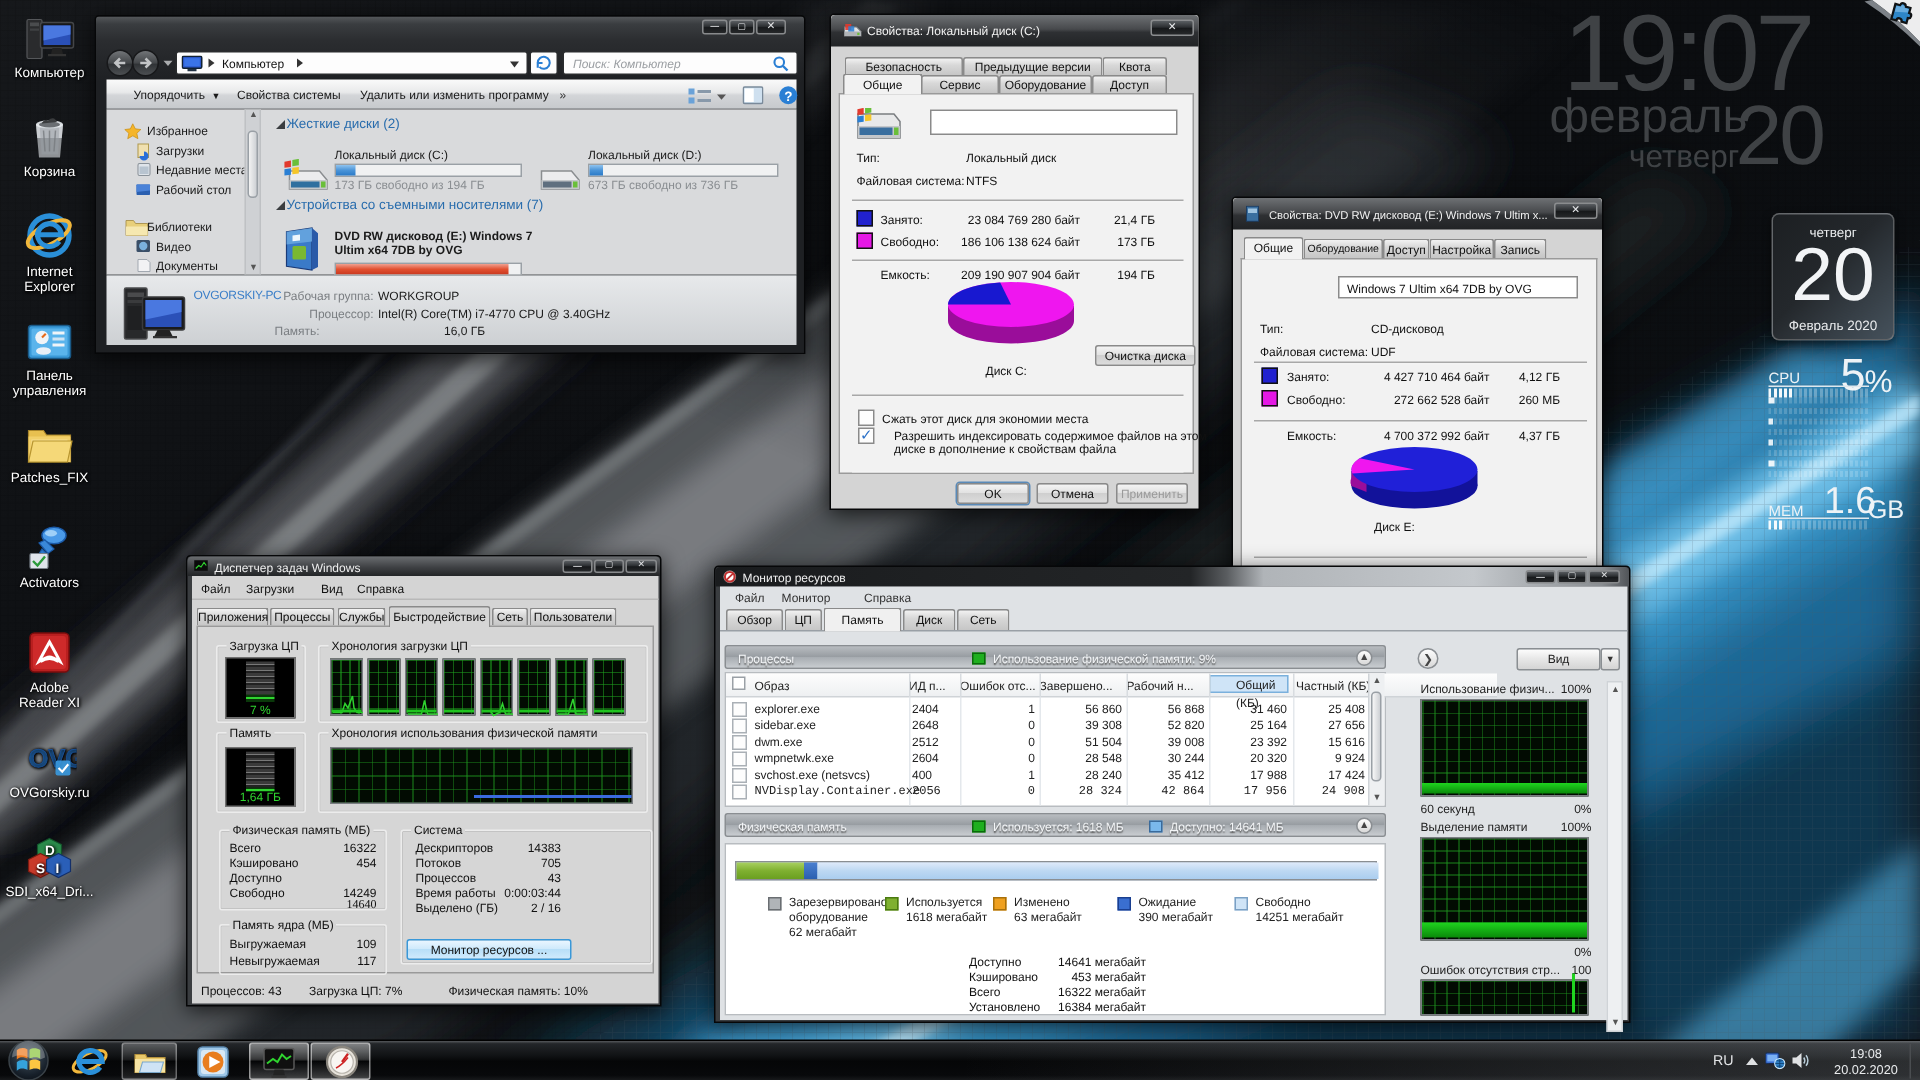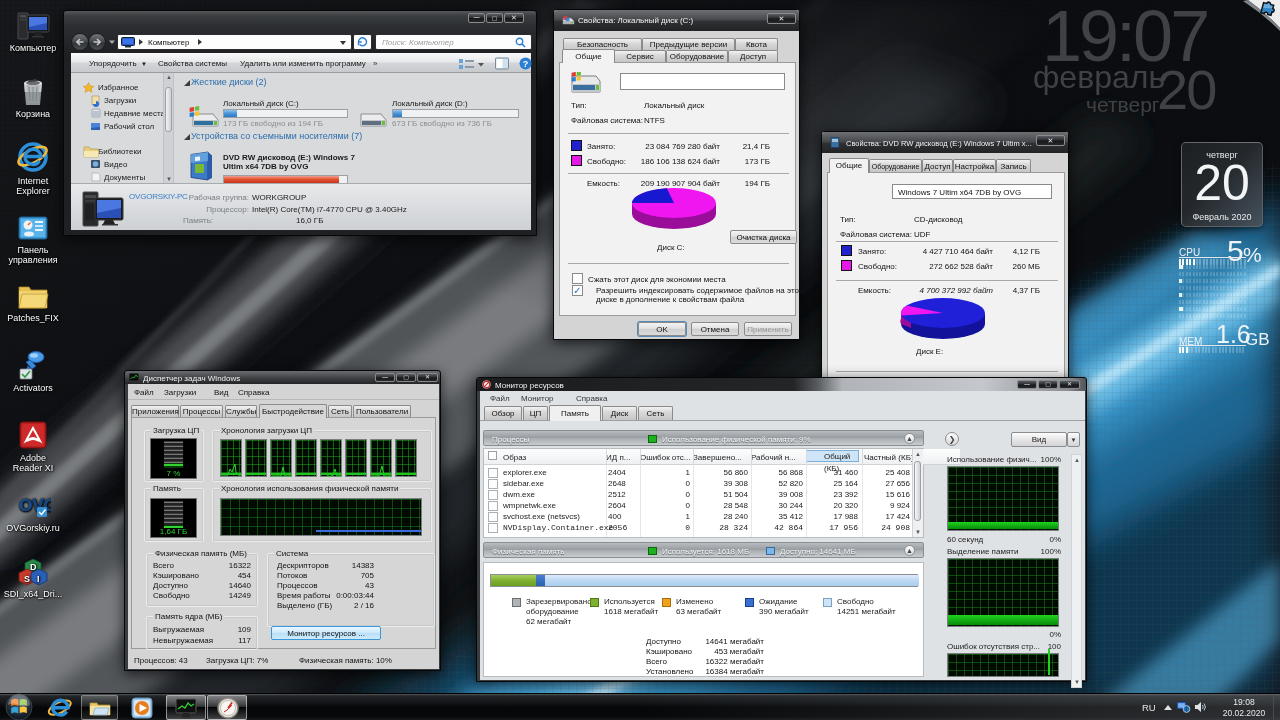--- a/index.html
+++ b/index.html
@@ -541,21 +541,21 @@
       <div class="abs" style="left:13px;top:72px;width:11px;height:11px;background:#2121cf;border:1px solid #111;"></div>
       <div class="txt" style="left:30px;top:74px;">Занято:</div>
       <div class="txt rt" style="left:65px;top:74px;width:100px;">4 427 710 464 байт</div>
       <div class="txt rt" style="left:172px;top:74px;width:40px;">4,12 ГБ</div>
       <div class="abs" style="left:13px;top:87px;width:11px;height:11px;background:#e518e5;border:1px solid #111;"></div>
       <div class="txt" style="left:30px;top:89px;">Свободно:</div>
       <div class="txt rt" style="left:65px;top:89px;width:100px;">272 662 528 байт</div>
       <div class="txt rt" style="left:172px;top:89px;width:40px;">260 МБ</div>
       <div class="sep" style="left:8px;top:107px;width:222px;"></div>
       <div class="txt" style="left:30px;top:113px;">Емкость:</div>
-      <div class="txt rt" style="left:65px;top:113px;width:100px;font-style:italic;">4 700 372 992 байт</div>
+      <div class="txt rt" style="left:65px;top:113px;width:100px;">4 700 372 992 байт</div>
       <div class="txt rt" style="left:172px;top:113px;width:40px;">4,37 ГБ</div>
       <svg width="120" height="46" style="position:absolute;left:55px;top:124px;">
         <rect x="18" y="17" width="84" height="10" fill="#12129a"></rect>
         <path d="M18,17 h8 v10 h-8 Z" fill="#9a0d9a"></path>
         <ellipse cx="60" cy="27" rx="42" ry="15" fill="#12129a"></ellipse>
         <path d="M18,27 a42,15 0 0 1 2,-8 l8,0 0,12 Z" fill="#9a0d9a"></path>
         <ellipse cx="60" cy="16" rx="42" ry="15" fill="#2020d8"></ellipse>
         <path d="M60,16 L23.6,8.5 A42,15 0 0 0 18.6,18.6 Z" fill="#ef16ef"></path>
       </svg>
       <div class="txt" style="left:88px;top:174px;">Диск E:</div>
@@ -640,25 +640,25 @@
         </div>
 
         <div class="gbox" style="left:14px;top:135px;width:112px;height:54px;">
             <div class="lbl" style="background:#d6d6d6;">Физическая память (МБ)</div>
           </div>
         <div class="txt" style="left:21px;top:143px;">Всего</div>
           <div class="txt rt" style="left:79px;top:143px;width:40px;">16322</div>
         <div class="txt" style="left:21px;top:153px;">Кэшировано</div>
           <div class="txt rt" style="left:79px;top:153px;width:40px;">454</div>
         <div class="txt" style="left:21px;top:163px;">Доступно</div>
-          <div class="txt rt" style="left:79px;top:163px;width:40px;">14640</div>
+          <div class="txt rt" style="left:79px;top:180px;width:40px;font-family:Liberation Serif, serif;">14640</div>
         <div class="txt" style="left:21px;top:173px;">Свободно</div>
           <div class="txt rt" style="left:79px;top:173px;width:40px;">14249</div>
 
-        <div class="gbox" style="left:135px;top:135px;width:168px;height:74px;">
+        <div class="gbox" style="left:135px;top:135px;width:168px;height:90px;">
             <div class="lbl" style="background:#d6d6d6;">Система</div>
           </div>
         <div class="txt" style="left:145px;top:143px;">Дескрипторов</div>
           <div class="txt rt" style="left:178px;top:143px;width:64px;">14383</div>
         <div class="txt" style="left:145px;top:153px;">Потоков</div>
           <div class="txt rt" style="left:178px;top:153px;width:64px;">705</div>
         <div class="txt" style="left:145px;top:163px;">Процессов</div>
           <div class="txt rt" style="left:178px;top:163px;width:64px;">43</div>
         <div class="txt" style="left:145px;top:173px;">Время работы</div>
           <div class="txt rt" style="left:178px;top:173px;width:64px;">0:00:03:44</div>
@@ -714,21 +714,21 @@
       <div class="abs" style="left:0;top:29px;width:605px;height:260px;border-top:1px solid #9aa0a6;">
 
         <div class="abs" style="left:3px;top:9px;width:441px;height:16px;background:linear-gradient(#b8bcc0,#989da2 48%,#a8adb2 52%,#c8ccd0);border:1px solid #8a8e92;border-radius:2px;color:#f4f6f8;font-size:8px;">
           <div class="abs" style="left:8px;top:4px;text-shadow:0 1px 1px #555;">Процессы</div>
           <div class="abs" style="left:164px;top:4px;width:9px;height:8px;background:#1faf1f;border:1px solid #0a6a0a;"></div>
           <div class="abs" style="left:178px;top:4px;text-shadow:0 1px 1px #555;">Использование физической памяти: 9%</div>
           <div class="abs" style="right:8px;top:2px;width:11px;height:11px;border-radius:50%;background:linear-gradient(#fdfdfd,#d8d8d8);border:1px solid #8a8e92;color:#444;font-size:7px;line-height:10px;text-align:center;">▲</div>
         </div>
 
         <div class="abs" style="left:3px;top:27px;width:441px;height:90px;background:#fff;border:1px solid #b8bcc0;">
-          <div class="abs" style="left:0;top:0;width:476px;height:16px;background:linear-gradient(#fdfdfd,#eef0f2);border-bottom:1px solid #cfd3d7;font-size:8px;color:#222;">
+          <div class="abs" style="left:0;top:0;width:514px;height:16px;background:linear-gradient(#fdfdfd,#eef0f2);border-bottom:1px solid #cfd3d7;font-size:8px;color:#222;">
             <div class="abs" style="left:4px;top:2px;width:9px;height:9px;background:#fff;border:1px solid #9aa0a6;"></div>
             <div class="abs" style="left:19px;top:4px;">Образ</div>
             <div class="abs" style="left:122px;top:4px;">ИД п...</div>
             <div class="abs" style="left:156px;top:4px;">Ошибок отс...</div>
             <div class="abs" style="left:209px;top:4px;">Завершено...</div>
             <div class="abs" style="left:267px;top:4px;">Рабочий н...</div>
             <div class="abs" style="left:322px;top:4px;width:53px;height:12px;background:#cfe4f7;border:1px solid #7ab0dc;top:1px;line-height:12px;padding-left:17px;">Общий (КБ)</div>
             <div class="abs" style="left:380px;top:4px;">Частный (КБ)</div>
             <div class="abs" style="left:122px;top:0px;width:1px;height:16px;background:#d8dce0;"></div>
             <div class="abs" style="left:156px;top:0px;width:1px;height:16px;background:#d8dce0;"></div>

